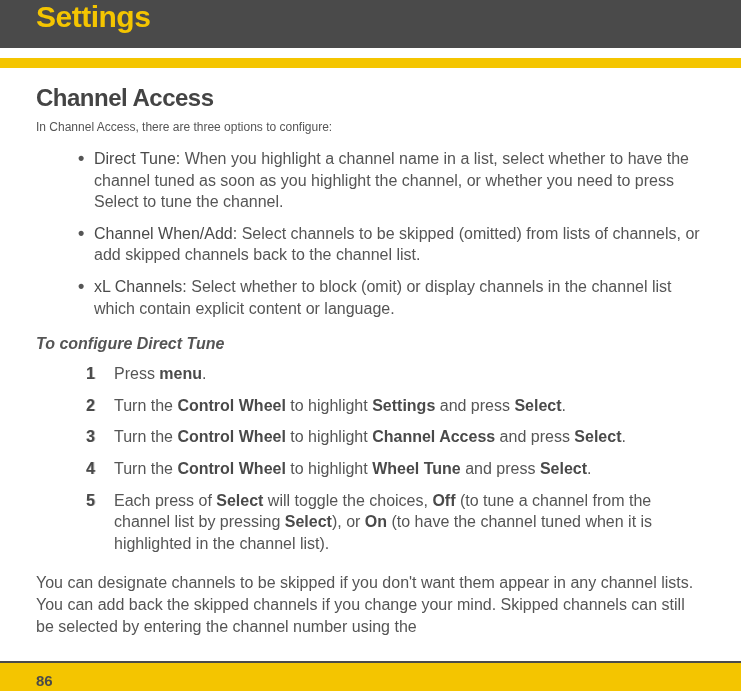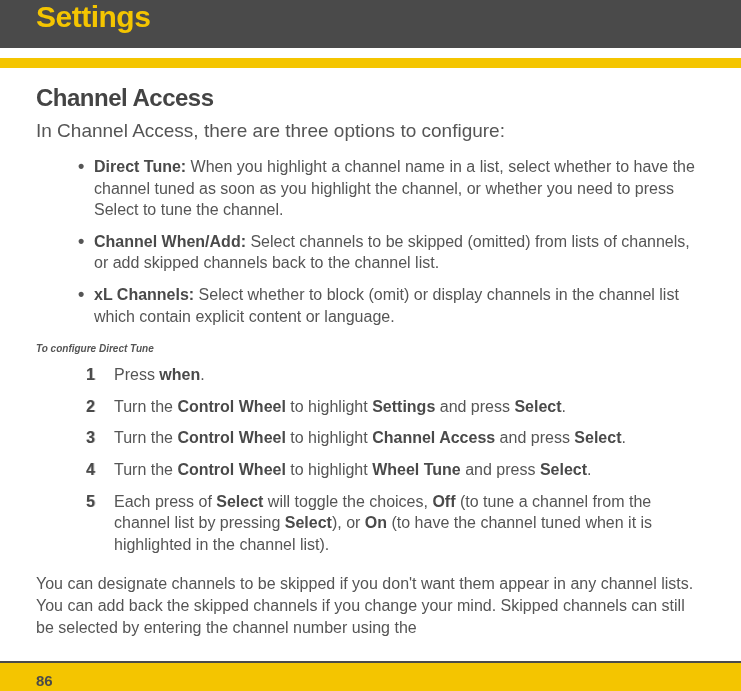--- a/index.html
+++ b/index.html
@@ -35,21 +35,21 @@
       color: #3a3a3a;
     }
     .section-heading {
       font-size: 24px;
       font-weight: 800;
       color: #444;
       margin-bottom: 8px;
       letter-spacing: -0.5px;
     }
     .intro {
-      font-size: 19px;
+      font-size: 12px;
       color: #555;
       margin-bottom: 14px;
     }
     .bullets {
       margin-left: 42px;
       margin-bottom: 16px;
     }
     .bullet-item {
       display: flex;
       margin-bottom: 10px;
@@ -61,26 +61,26 @@
       width: 16px;
       flex-shrink: 0;
       font-weight: bold;
       font-size: 18px;
       line-height: 1.2;
     }
     .bullet-text {
       flex: 1;
     }
     .bullet-text .b-label {
-      font-weight: 700;
+      font-weight: 400;
       color: #4a4a4a;
       text-align: right;
     }
     .sub-heading {
-      font-size: 10px;
+      font-size: 16px;
       font-style: italic;
       font-weight: 800;
       color: #555;
       margin-bottom: 10px;
       margin-top: 6px;
     }
     .steps {
       margin-left: 50px;
       margin-bottom: 18px;
     }
@@ -156,21 +156,21 @@
       <div class="bullet-dot">•</div>
       <div class="bullet-text"><span class="b-label">xL Channels:</span><span> Select whether to block (omit) or display channels in the channel list which contain explicit content or language.</span></div>
     </div>
   </div>
 
   <div class="sub-heading">To configure Direct Tune</div>
 
   <div class="steps" id="steps1">
       <div class="step-item">
         <div class="step-num">1</div>
-        <div class="step-text"><span>Press </span><span class="b">when</span><span>.</span></div>
+        <div class="step-text"><span>Press </span><span class="b">menu</span><span>.</span></div>
       </div>
       <div class="step-item">
         <div class="step-num">2</div>
         <div class="step-text"><span>Turn the </span><span class="b">Control Wheel</span><span> to highlight </span><span class="b">Settings</span><span> and press </span><span class="b">Select</span><span>.</span></div>
       </div>
       <div class="step-item">
         <div class="step-num">3</div>
         <div class="step-text"><span>Turn the </span><span class="b">Control Wheel</span><span> to highlight </span><span class="b">Channel Access</span><span> and press </span><span class="b">Select</span><span>.</span></div>
       </div>
       <div class="step-item">

